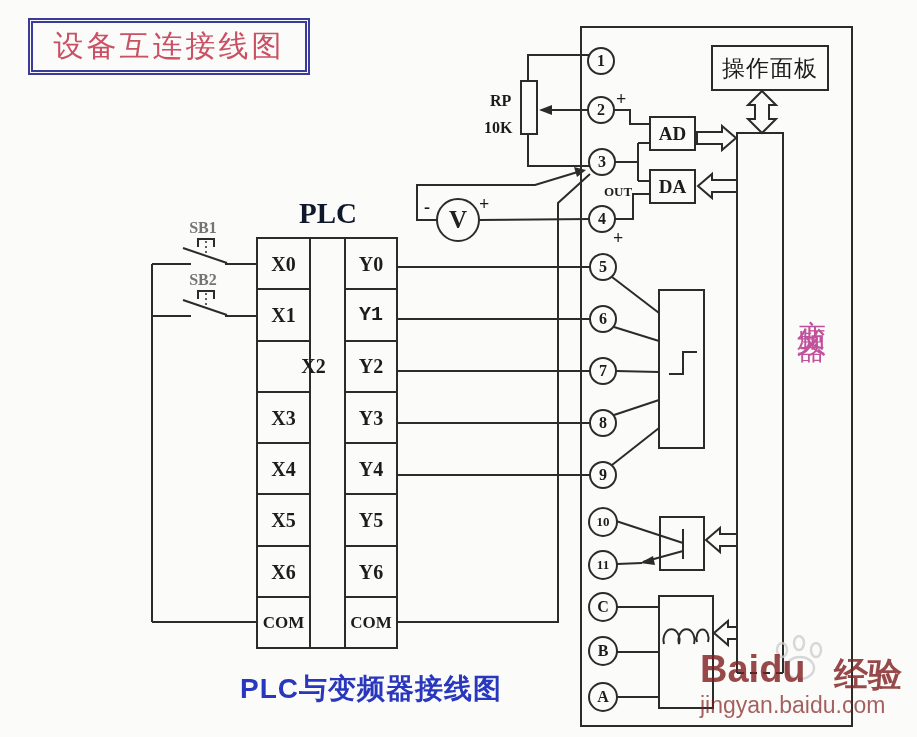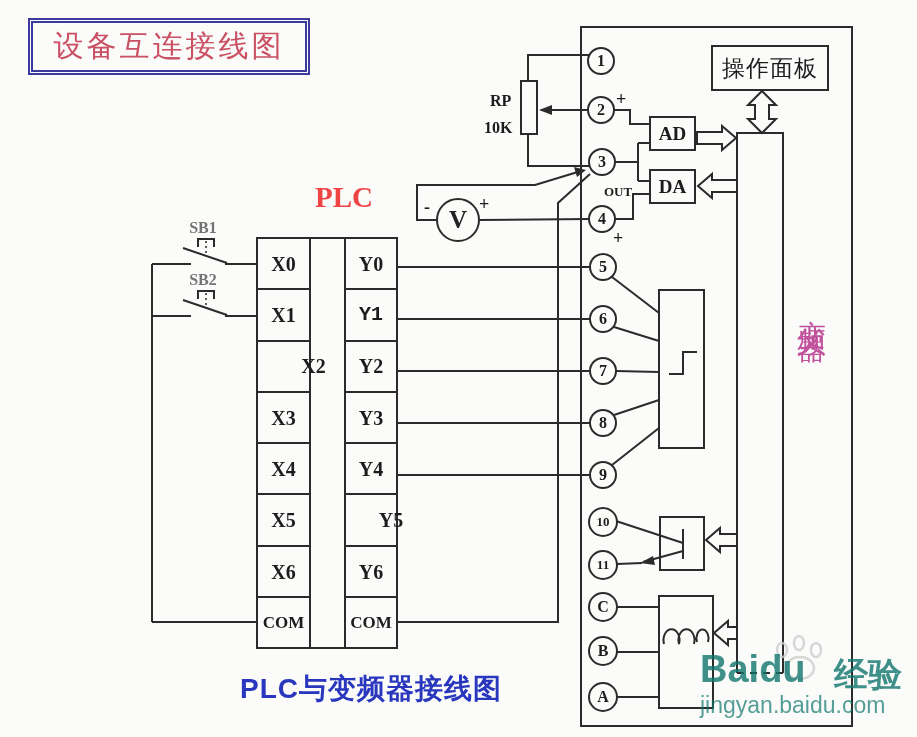--- a/index.html
+++ b/index.html
@@ -10,22 +10,22 @@
   }
   #linework{position:absolute;left:0;top:0;}
   .abs{position:absolute;}
   
   .title-box{
     left:28px;top:18px;width:282px;height:57px;
     border:5px double #3b3b9e;box-sizing:border-box;
     display:flex;align-items:center;justify-content:center;
     font-size:30px;letter-spacing:3px;color:#ca5064;background:#fbfbfa;
   }
-  .plc-title{left:294px;top:180px;width:68px;height:34px;font-size:29px;
-    font-weight:bold;color:#ef4444;text-align:center;line-height:34px;margin-left:16px;}
+  .plc-title{left:294px;top:196px;width:68px;height:34px;font-size:29px;
+    font-weight:bold;color:#0f172a;text-align:center;line-height:34px;}
   .cell{width:53px;height:24px;line-height:24px;font-size:20px;font-weight:bold;
     text-align:center;color:#1c1c1c;}
   .cellY{width:52px;}
   .com{font-size:17px;letter-spacing:0;}
   .sb{width:38px;height:16px;font-size:16px;font-weight:bold;text-align:center;color:#737373;}
   .term{width:28px;height:26px;line-height:26px;text-align:center;
     font-size:16px;font-weight:bold;color:#1c1c1c;}
   .term.two{font-size:13px;}
   .sign{font-size:18px;font-weight:bold;color:#1c1c1c;}
   .small-lab{font-size:16px;font-weight:bold;color:#1c1c1c;}
@@ -33,21 +33,21 @@
     font-weight:bold;color:#1c1c1c;}
   .panel-lab{left:712px;top:46px;width:116px;height:44px;font-size:23px;
     font-weight:normal;letter-spacing:1px;
     font-family:"Liberation Sans","DejaVu Sans",sans-serif;}
   .vfd{left:796px;top:296px;width:36px;height:150px;font-size:29px;
     color:#c0519c;writing-mode:vertical-rl;letter-spacing:8px;
     font-family:"Liberation Sans","DejaVu Sans",sans-serif;}
   .caption{left:206px;top:670px;width:330px;font-size:28px;font-weight:bold;
     color:#2837bd;letter-spacing:1px;text-align:center;
     font-family:"Liberation Sans","DejaVu Sans",sans-serif;}
-  .wm{color:#0f766e;opacity:.8;font-weight:bold;
+  .wm{color:#7f1d1d;opacity:.8;font-weight:bold;
     font-family:"Liberation Sans","DejaVu Sans",sans-serif;}
   .wm-brand{left:700px;top:648px;font-size:38px;}
   .wm-suffix{left:834px;top:652px;font-size:34px;}
   .wm-url{left:700px;top:692px;font-size:23px;font-weight:normal;opacity:.7;}
   .vmeter{left:444px;top:206px;width:28px;height:28px;font-size:25px;
     font-weight:bold;text-align:center;line-height:28px;}
 </style>
 </head>
 <body>
 
@@ -194,21 +194,21 @@
   <div class="abs cell" style="left:257px;top:457px;">X4</div>
   <div class="abs cell" style="left:257px;top:508px;">X5</div>
   <div class="abs cell" style="left:257px;top:560px;">X6</div>
   <div class="abs cell com" style="left:257px;top:611px;">COM</div>
 
   <div class="abs cell cellY" style="left:345px;top:252px;">Y0</div>
   <div class="abs cell cellY" style="left:345px;top:303px;font-family:Liberation Mono, monospace;">Y1</div>
   <div class="abs cell cellY" style="left:345px;top:354px;">Y2</div>
   <div class="abs cell cellY" style="left:345px;top:406px;">Y3</div>
   <div class="abs cell cellY" style="left:345px;top:457px;">Y4</div>
-  <div class="abs cell cellY" style="left:345px;top:508px;padding-left:20px;">Y5</div>
+  <div class="abs cell cellY" style="left:345px;top:508px;">Y5</div>
   <div class="abs cell cellY" style="left:345px;top:560px;">Y6</div>
   <div class="abs cell cellY com" style="left:345px;top:611px;">COM</div>
 
   <div class="abs small-lab" style="left:490px;top:92px;">RP</div>
   <div class="abs small-lab" style="left:484px;top:119px;">10K</div>
   <div class="abs vmeter">V</div>
   <div class="abs sign" style="left:424px;top:197px;">-</div>
   <div class="abs sign" style="left:479px;top:194px;">+</div>
 
   <div class="abs box-lab panel-lab">操作面板</div>

